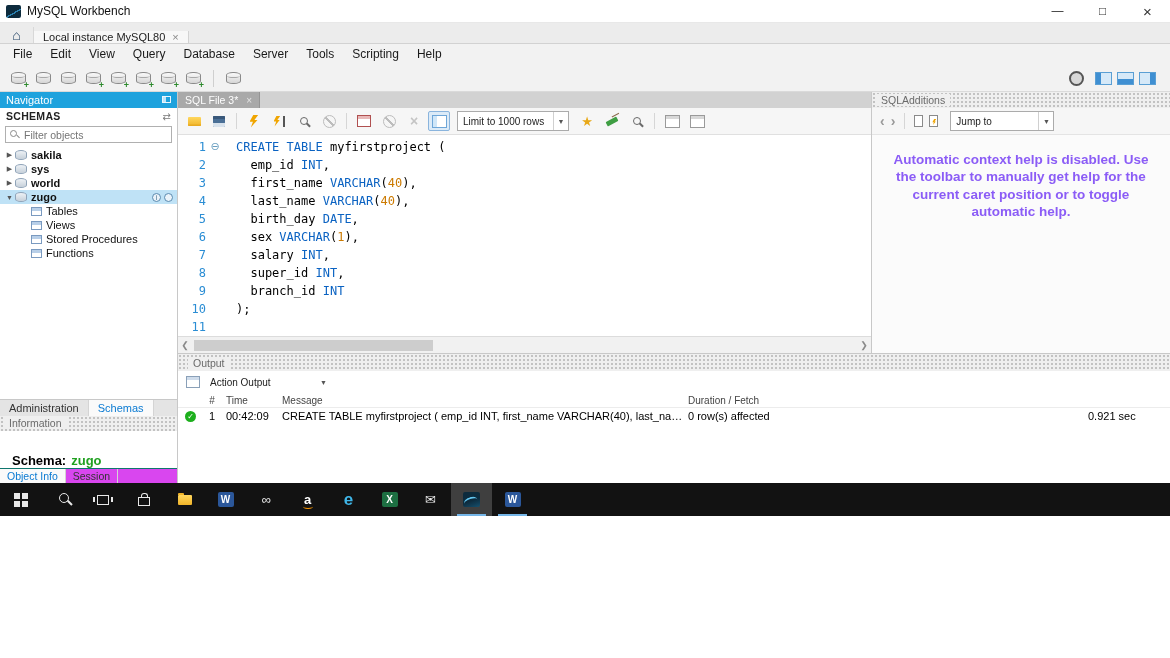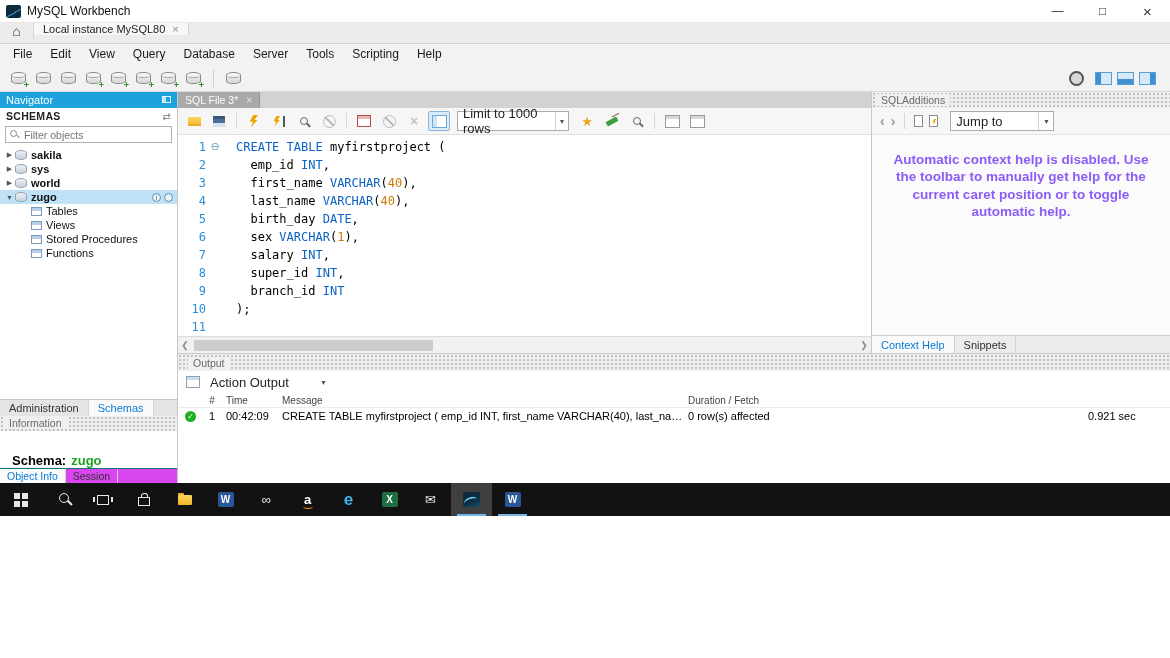--- a/index.html
+++ b/index.html
@@ -8,21 +8,21 @@
 
   
   .titlebar { height:23px; background:#ffffff; display:flex; align-items:center; border-bottom:1px solid #e8e8e8; }
   .app-logo { width:15px; height:13px; margin:0 6px; border-radius:2px; background:linear-gradient(150deg,#0d2b3d 55%,#2a7fae 55% 62%,#0d2b3d 62%); }
   .titlebar-title { font-size:12px; color:#111; }
   .win-controls { margin-left:auto; display:flex; height:100%; }
   .win-btn { width:45px; display:flex; align-items:center; justify-content:center; font-size:12px; color:#333; }
   .win-btn.close { font-size:15px; }
 
   
-  .conn-tabs { height:21px; background:#ececec; display:flex; align-items:flex-start; border-bottom:1px solid #d2d2d2; }
+  .conn-tabs { height:21px; background:#ececec; display:flex; align-items:flex-end; border-bottom:1px solid #d2d2d2; }
   .home-tab { width:34px; display:flex; align-items:center; justify-content:center; border-right:1px solid #d8d8d8; }
   .home-tab::after { content:"⌂"; font-size:14px; color:#173a5e; }
   .conn-tab { display:flex; align-items:center; gap:7px; padding:0 9px; background:#f7f7f7; border-right:1px solid #d2d2d2; font-size:11px; color:#222; }
   .conn-tab .tab-x { color:#888; font-size:11px; }
 
   
   .menubar { height:21px; background:#f2f2f2; display:flex; align-items:center; padding-left:4px; }
   .menu-item { padding:0 9px; font-size:12px; color:#1a1a1a; line-height:21px; }
 
   
@@ -97,21 +97,21 @@
   .mag { width:8px; height:8px; border:1.6px solid #6a6a6a; border-radius:50%; position:relative; }
   .mag::after { content:""; position:absolute; width:5px; height:1.6px; background:#6a6a6a; transform:rotate(45deg); right:-4px; bottom:-2px; }
   .stop-icon::after, .gray-circ::after { content:""; width:11px; height:11px; border:1.6px solid #bdbdbd; border-radius:50%; background:linear-gradient(45deg,transparent 44%,#bdbdbd 44% 56%,transparent 56%); }
   .toggle-stop-on-error-icon::after { content:""; width:12px; height:10px; border:1px solid #b05050; background:linear-gradient(#e8b8b8 3px,#fff 3px); }
   .rollback-icon::after { content:"×"; color:#c4c4c4; font-size:14px; font-weight:bold; }
   .toggle-result-grid-icon { border:1px solid #8ab4dd; background:#dcebf8; border-radius:2px; }
   .toggle-result-grid-icon::after { content:""; width:13px; height:11px; border:1px solid #6ea6d8; background:linear-gradient(90deg,#cfe6f8 32%,#fff 32%); }
   .beautify-icon::after { content:"★"; color:#e8a817; font-size:13px; }
   .clean-icon::after { content:""; width:12px; height:5px; background:#3f9e43; transform:rotate(-28deg); border-radius:1px; box-shadow:6px -4px 0 -2px #8a6a4a; }
   .panel-gray::after { content:""; width:13px; height:11px; border:1px solid #9a9a9a; background:linear-gradient(#d8d8d8 3px,#fff 3px); }
-  .fake-select { height:20px; background:#fff; border:1px solid #ababab; display:flex; align-items:center; font-size:13px; color:#222; padding-left:5px; flex:none; }
+  .fake-select { height:20px; background:#fff; border:1px solid #ababab; display:flex; align-items:center; font-size:10px; color:#222; padding-left:5px; flex:none; }
   .fake-select .arrow { margin-left:auto; width:15px; height:100%; display:flex; align-items:center; justify-content:center; border-left:1px solid #d0d0d0; color:#555; font-size:7px; }
   .fake-select .arrow::after { content:"▼"; }
   .fake-select.flat { border-color:transparent; background:transparent; }
   .limit-select { width:112px; margin:0 4px; }
 
   .code-wrap { flex:1; display:flex; background:#fff; font-family:"DejaVu Sans Mono","Liberation Mono",monospace; font-size:12px; line-height:18px; padding-top:3px; overflow:hidden; }
   .gutter { width:28px; text-align:right; color:#2a8dd4; flex:none; }
   .fold-col { width:18px; text-align:center; color:#6a9fc0; font-family:"DejaVu Sans",sans-serif; font-size:11px; flex:none; }
   .fold-col .fold-marker::after { content:"⊖"; }
   .code-col { flex:1; white-space:pre; padding-left:12px; min-width:0; }
@@ -429,24 +429,20 @@
             <span class="page-icon"></span>
             <span class="page-icon bolted"></span>
             <div class="fake-select jump-select">
               <span>Jump to</span>
               <span class="arrow"></span>
             </div>
           </div>
           <div class="sqla-body">
             <div class="sqla-help">Automatic context help is disabled. Use the toolbar to manually get help for the current caret position or to toggle automatic help.</div>
           </div>
-          <div class="sqla-tabs" id="sqla-tabs">
-              <div class="ptab active">Context Help</div>
-              <div class="ptab">Snippets</div>
-            </div>
         </div>
       </div>
 
       <div class="output">
         <div class="dotted-header">
           <span class="dh-label" style="margin-left:10px;">Output</span>
         </div>
         <div class="out-toolbar">
           <span class="grid-icon"></span>
           <div class="fake-select flat action-select">

